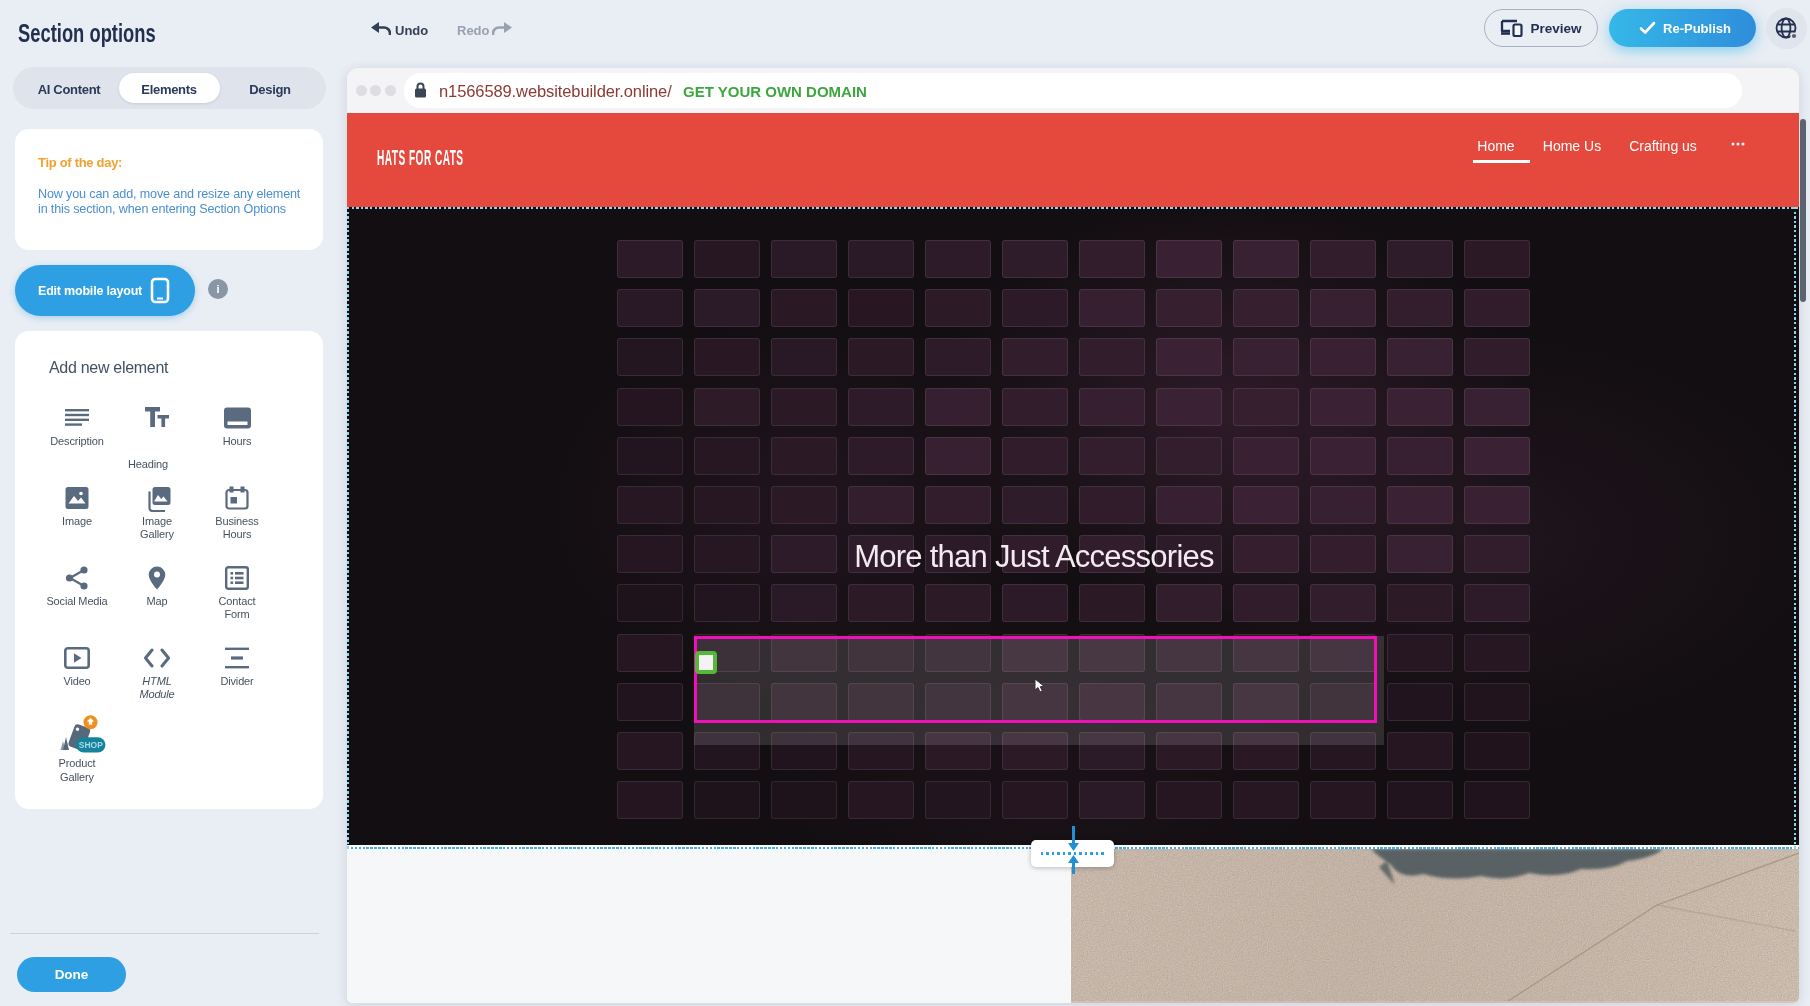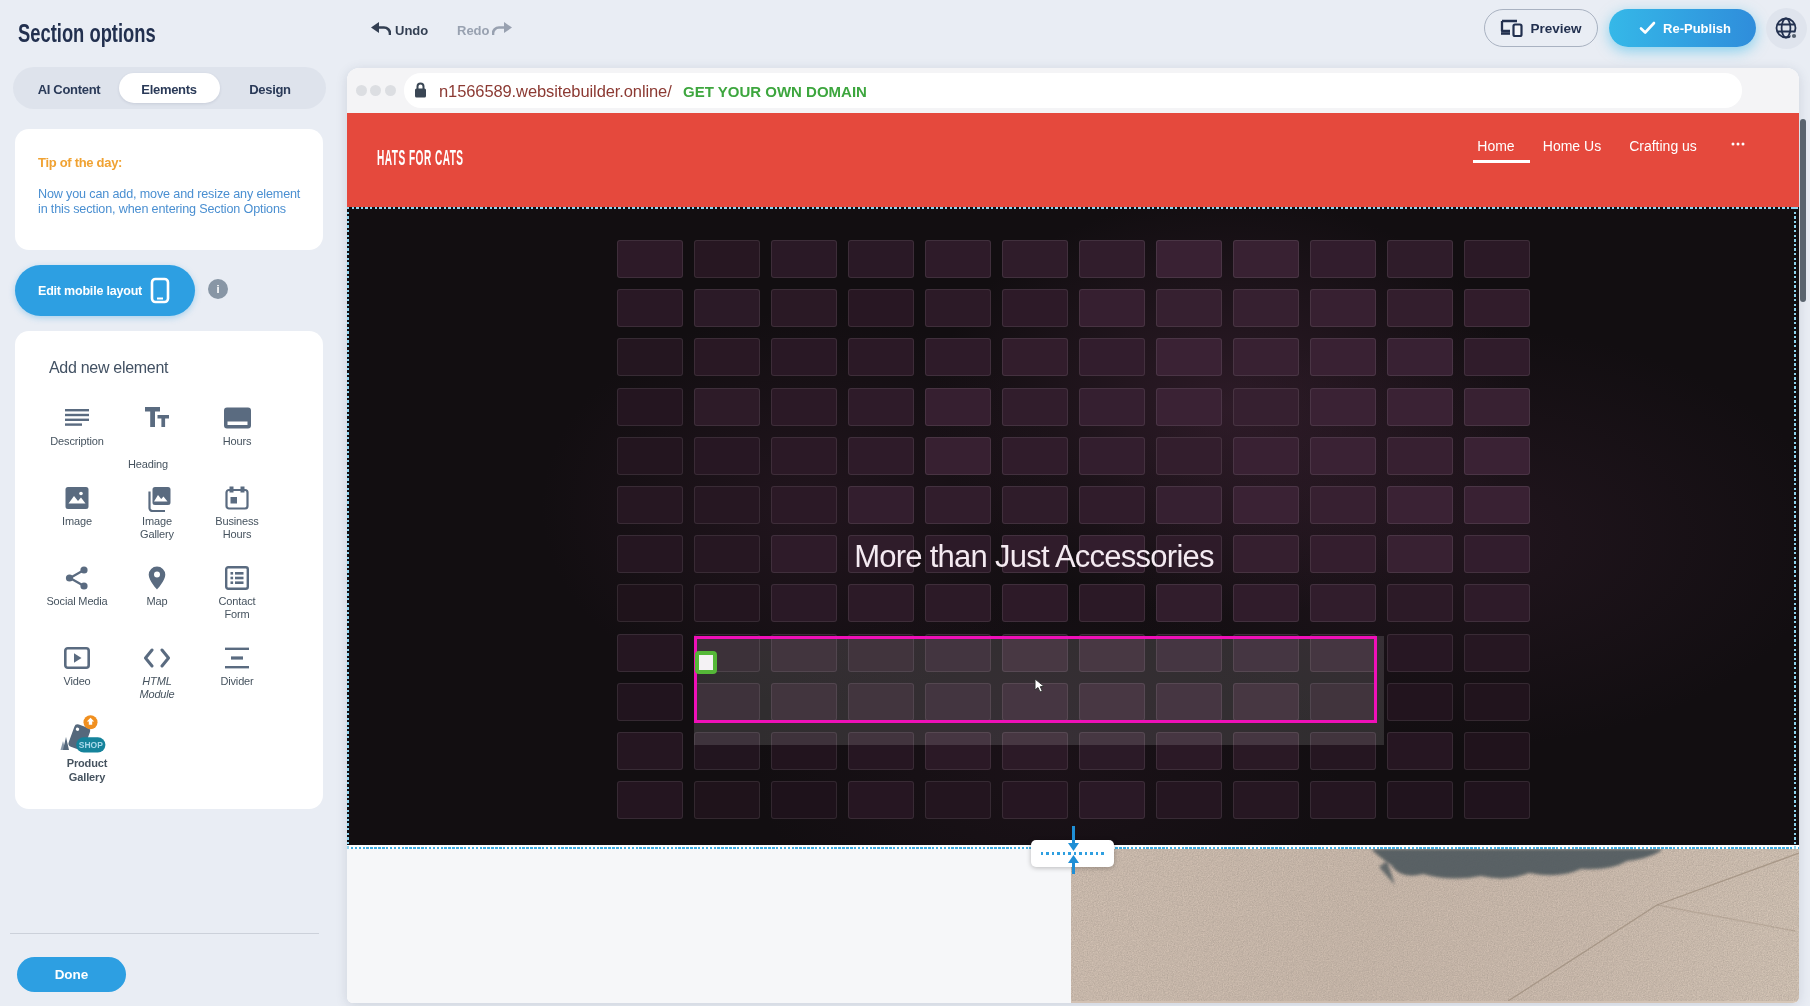--- a/index.html
+++ b/index.html
@@ -181,21 +181,21 @@
  <polygon points="3,36 6,23 9,36" fill="#55687c"></polygon>
  <g transform="rotate(20 19.2 23.4)">
    <rect x="11" y="11.5" width="16.5" height="23.5" rx="3.5" fill="#55687c"></rect>
    <circle cx="14.8" cy="16.3" r="1.7" fill="#fff"></circle>
  </g>
  <circle cx="30.5" cy="8.2" r="7" fill="#f08f1f"></circle>
  <path d="M30.5 3.8 l3.7 3.7 h-2 v3.3 h-3.4 v-3.3 h-2 Z" fill="#fff"></path>
  <rect x="16.2" y="23.2" width="29.2" height="15.2" rx="7.6" fill="#15839b"></rect>
  <text x="30.8" y="34.3" font-family="Liberation Sans" font-size="8.5" font-weight="bold" fill="#a8d8ea" text-anchor="middle">SHOP</text>
   </svg>
-<div class="abs elem-label" style="left:42px;top:757px;font-weight:bold;">Product<br>Gallery</div>
+<div class="abs elem-label" style="left:32px;top:757px;">Product<br>Gallery</div>
 <div class="abs" id="divline"></div>
 <div class="abs" id="donebtn">Done</div>
 
 <svg class="abs" style="left:371px;top:22px;" width="20" height="15" viewBox="0 0 20 15">
   <polygon points="0,5.5 8,0 8,11" fill="#333f52"></polygon>
   <path d="M6.5 5.5 h6.5 a6 6 0 0 1 6 6 v1.5" fill="none" stroke="#333f52" stroke-width="2.6"></path>
 </svg>
 <div class="abs" id="undotxt">Undo</div>
 <div class="abs" id="redotxt">Redo</div>
 <svg class="abs" style="left:492px;top:22px;" width="20" height="15" viewBox="0 0 20 15">

